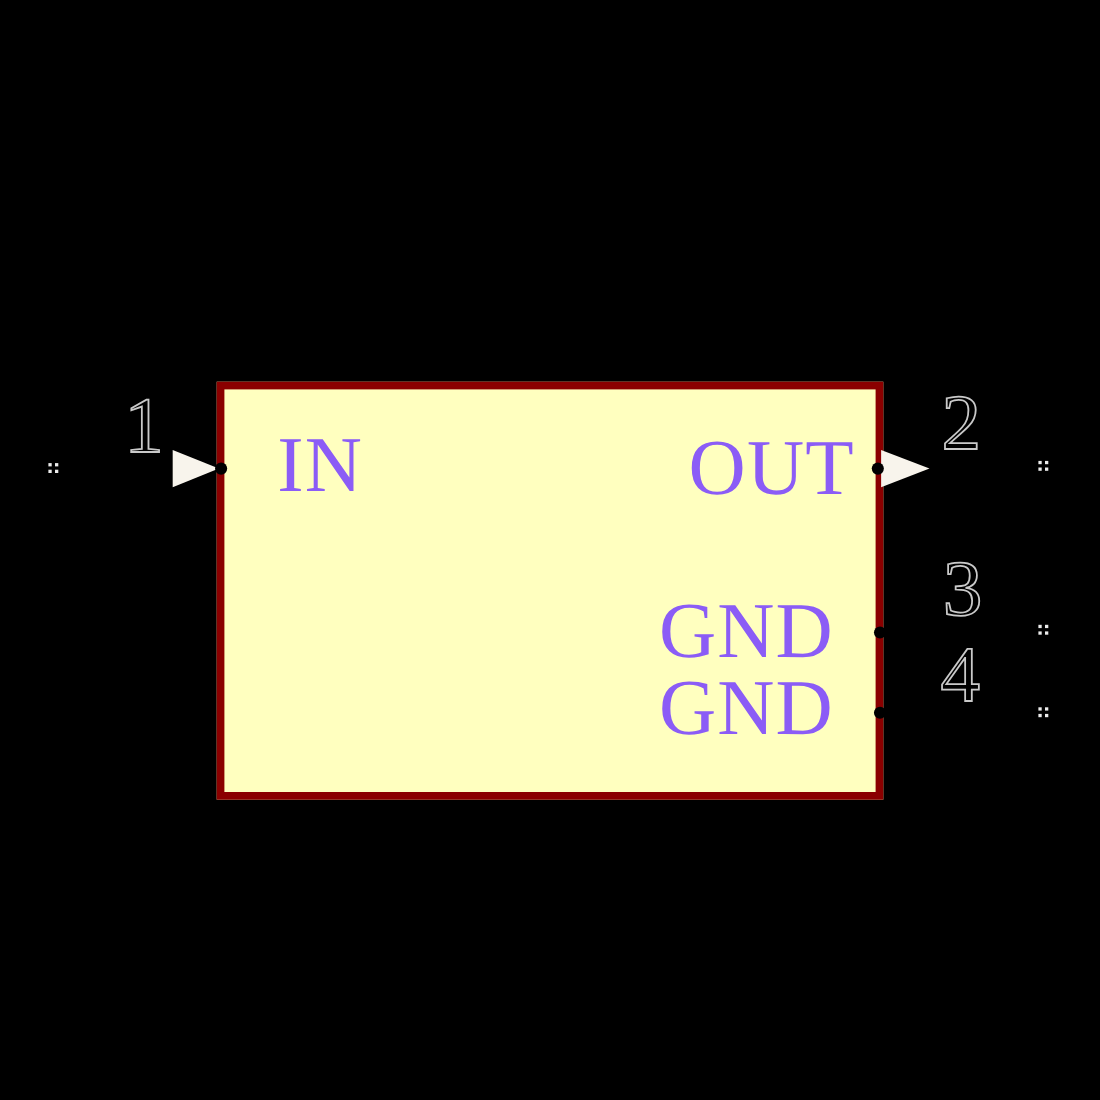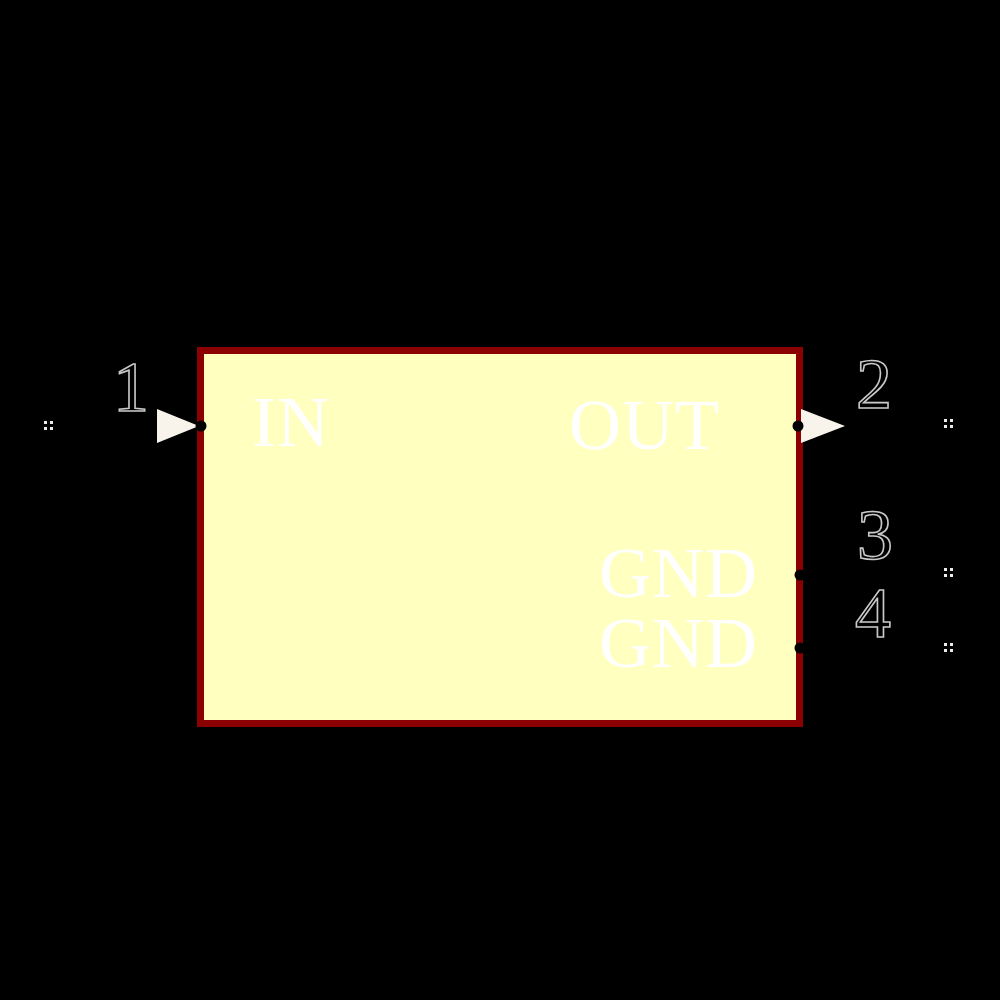--- a/index.html
+++ b/index.html
@@ -24,26 +24,26 @@
     height: 380px;
     box-sizing: border-box;
     background: #ffffbf;
     border: 7px solid #8b0000;
   }
   
   .pin-label {
     position: absolute;
     font-size: 72px;
     line-height: 72px;
-    color: #ffffff;
+    color: #8b5cf6;
     letter-spacing: 1px;
     white-space: nowrap;
   }
   .lbl-in  { left: 252px; top: 386px; }
-  .lbl-out { left: 532px; top: 389px; width: 188px; text-align: right; }
+  .lbl-out { left: 589px; top: 389px; width: 188px; text-align: right; }
   .lbl-gnd3 { left: 560px; top: 537px; width: 198px; text-align: right; }
   .lbl-gnd4 { left: 560px; top: 607px; width: 198px; text-align: right; }
   
   .pin-number {
     position: absolute;
     font-size: 72px;
     line-height: 72px;
     color: #000000;
     -webkit-text-stroke: 1.6px #c9c9c9;
     transform: translateX(-50%);

